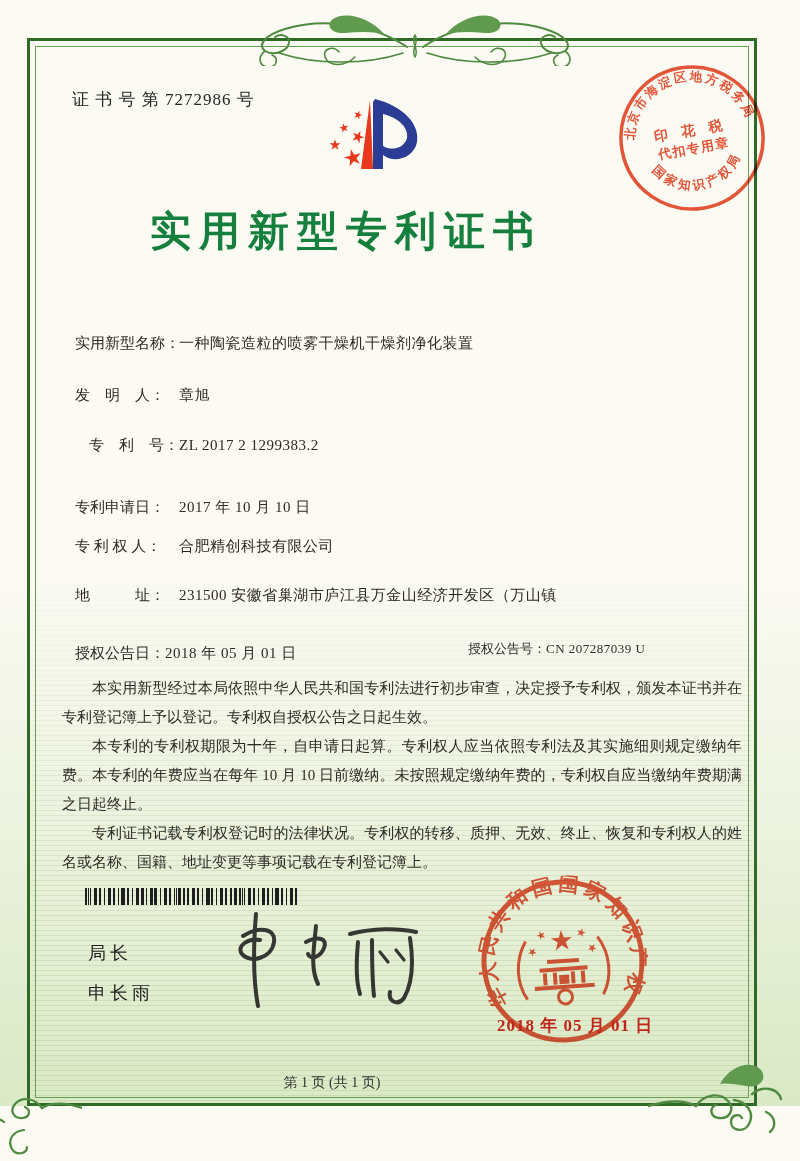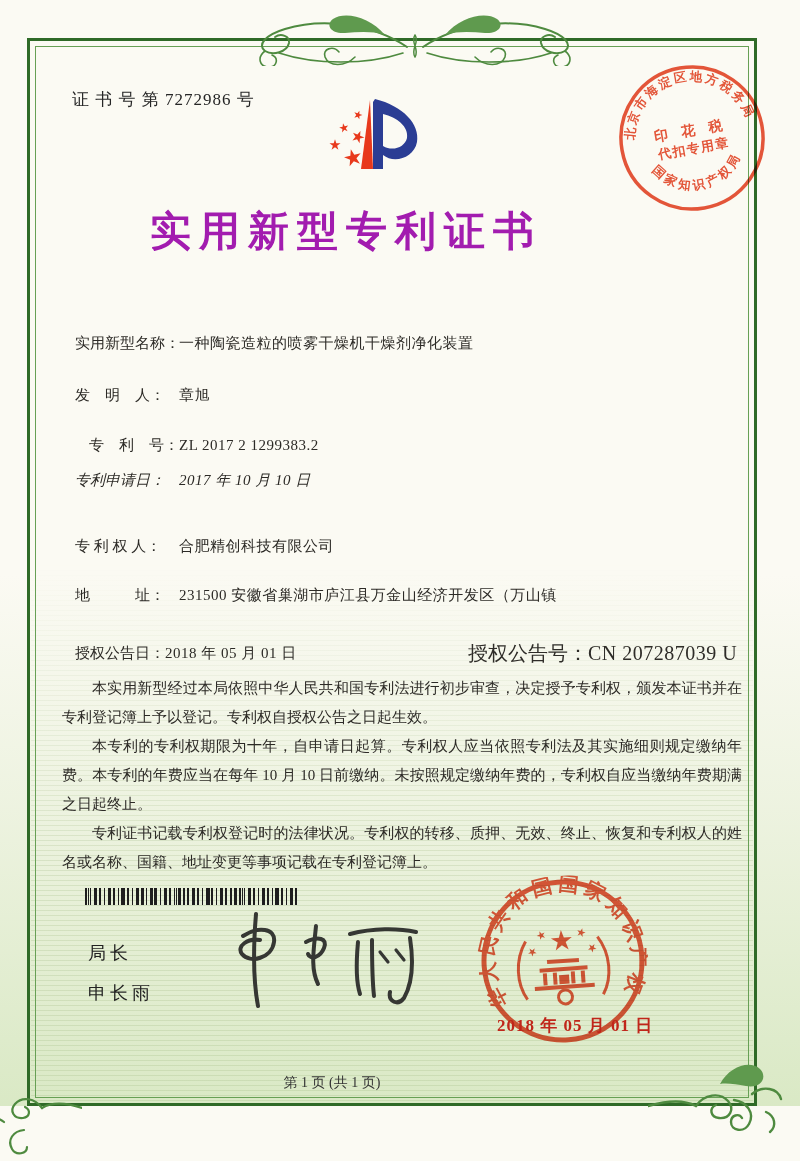--- a/index.html
+++ b/index.html
@@ -31,27 +31,27 @@
     left:27px;top:38px;width:724px;height:1062px;z-index:1;
     border:3px solid #2f6a27;
   }
   .frame-inner{
     left:35px;top:46px;width:712px;height:1050px;z-index:1;
     border:1px solid #67a055;
   }
   .cert-no{left:72px;top:88px;font-size:17px;letter-spacing:1px;color:#262626;z-index:3;}
   .page-title{
     left:0;top:204px;width:692px;text-align:center;z-index:3;
-    font-size:41px;font-weight:bold;letter-spacing:8px;color:#a21caf;
+    font-size:41px;font-weight:bold;letter-spacing:8px;color:#15803d;
   }
   .field-row{left:75px;z-index:3;font-size:15px;color:#2c2a26;line-height:27px;white-space:nowrap;}
   .field-label{display:inline-block;width:104px;white-space:nowrap;vertical-align:top;}
   .field-value{letter-spacing:.5px;}
   .addr-line2{margin-left:108px;white-space:nowrap;}
-  .grant-right{left:468px;z-index:3;font-size:20px;white-space:nowrap;}
+  .grant-right{left:468px;z-index:3;font-size:13px;white-space:nowrap;}
   .paragraphs{
     left:62px;top:674px;width:680px;z-index:3;
     font-size:15px;line-height:29px;text-align:justify;color:#2c2a26;
   }
   .paragraphs p{margin:0;text-indent:30px;}
   .barcode{
     left:85px;top:888px;width:212px;height:17px;z-index:3;
     background:
       repeating-linear-gradient(90deg,#1e1e1e 0 2px,transparent 2px 5px,#1e1e1e 5px 6px,transparent 6px 9px,#1e1e1e 9px 12px,transparent 12px 14px),
       repeating-linear-gradient(90deg,transparent 0 3px,#1e1e1e 3px 4px,transparent 4px 11px);
@@ -156,21 +156,21 @@
 
 <div class="abs field-row" style="top:330px;">
   <span class="field-label">实用新型名称：</span><span class="field-value">一种陶瓷造粒的喷雾干燥机干燥剂净化装置</span>
 </div>
 <div class="abs field-row" style="top:382px;">
   <span class="field-label">发　明　人：</span><span class="field-value">章旭</span>
 </div>
 <div class="abs field-row" style="top:432px;text-align:right;">
   <span class="field-label">专　利　号：</span><span class="field-value">ZL 2017 2 1299383.2</span>
 </div>
-<div class="abs field-row" style="top:467px;font-style:italic;">
+<div class="abs field-row" style="top:494px;">
   <span class="field-label">专利申请日：</span><span class="field-value">2017 年 10 月 10 日</span>
 </div>
 <div class="abs field-row" style="top:533px;">
   <span class="field-label">专 利 权 人：</span><span class="field-value">合肥精创科技有限公司</span>
 </div>
 <div class="abs field-row" style="top:582px;">
   <span class="field-label">地　　　址：</span><span class="field-value">231500 安徽省巢湖市庐江县万金山经济开发区（万山镇</span>
 </div>
 <div class="abs field-row" style="top:640px;">
   <span>授权公告日：</span><span class="field-value">2018 年 05 月 01 日</span>

